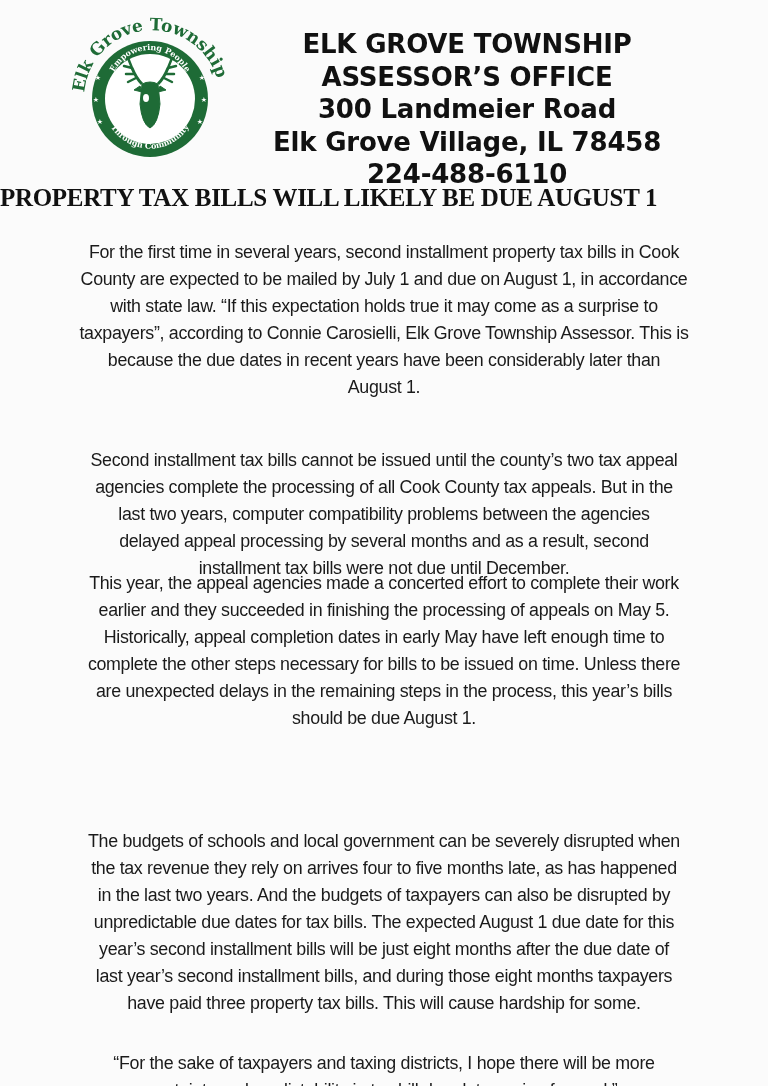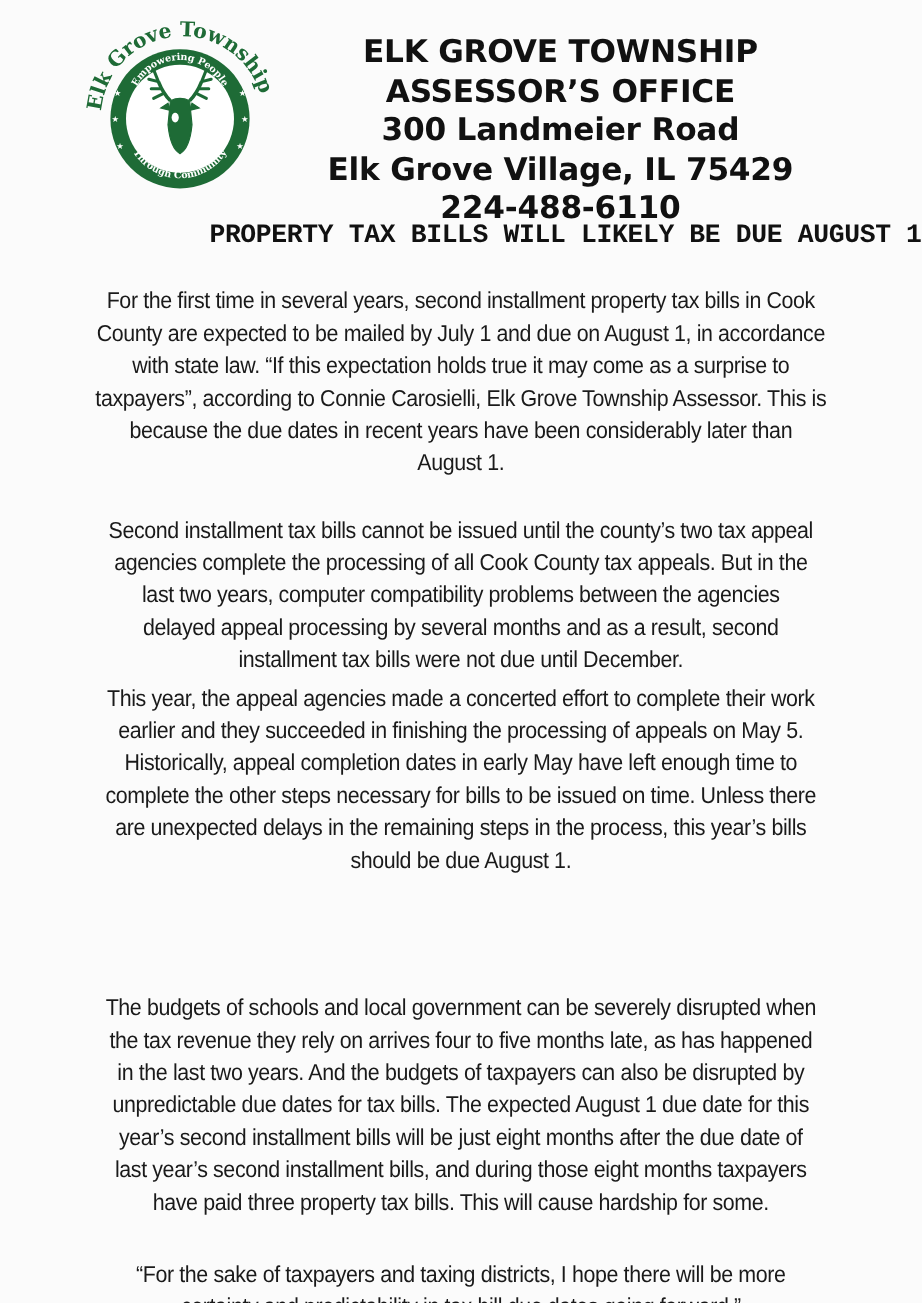--- a/index.html
+++ b/index.html
@@ -5,22 +5,22 @@
     html, body { margin: 0; padding: 0; }
     body {
       width: 768px; height: 1086px; background: #fbfbfb; color: #111;
       font-family: "Liberation Sans", sans-serif; overflow: hidden; position: relative;
     }
     .header { position: absolute; left: 0; top: 0; width: 768px; height: 170px; }
     .logo { position: absolute; left: 70px; top: 4px; width: 160px; height: 160px; }
     .office { position: absolute; left: 232px; top: 28px; width: 470px; text-align: center; }
     .office div { font-family: "DejaVu Sans", sans-serif; font-weight: bold; font-size: 26px; line-height: 32.5px; letter-spacing: -0.2px; }
     .headline {
-      position: absolute; left: 0; top: 184px; width: 768px; text-align: right;
-      font-family: Liberation Mono, monospace; font-weight: bold; font-size: 22px;
+      position: absolute; left: 0; top: 184px; width: 768px; text-align: left;
+      font-family: Liberation Serif, serif; font-weight: bold; font-size: 25px;
       letter-spacing: -0.3px;
     }
     .para {
       position: absolute; left: 8px; width: 752px; text-align: center;
       font-family: "Liberation Sans", sans-serif; font-size: 19.2px; line-height: 27px;
       color: #1a1a1a; letter-spacing: -0.35px;
     }
     .line { display: block; white-space: nowrap; transform: scaleX(0.93); transform-origin: center; }
   </style>
 </head>
@@ -58,37 +58,37 @@
       <path d="M62,64 Q66,74 72,80 M98,64 Q94,74 88,80" stroke-width="3" fill="none"></path>
       <path d="M70,82 L64,86 L72,88 Z M90,82 L96,86 L88,88 Z" stroke-width="1"></path>
       <path d="M72,80 Q80,76 88,80 L90,100 Q88,120 80,124 Q72,120 70,100 Z" stroke-width="1"></path>
       <ellipse cx="76" cy="94" rx="3" ry="4" fill="#ffffff" stroke="none"></ellipse>
     </g>
   </svg>
 
   <div class="office">
     <div>ELK GROVE TOWNSHIP ASSESSOR’S OFFICE</div>
     <div>300 Landmeier Road</div>
-    <div>Elk Grove Village, IL 75429</div>
+    <div>Elk Grove Village, IL 78458</div>
     <div>224-488-6110</div>
   </div>
 </div>
 
 <div class="headline">PROPERTY TAX BILLS WILL LIKELY BE DUE AUGUST 1</div>
 
 <div class="para" style="top:238px;text-align:center;">
   <span class="line">For the first time in several years, second installment property tax bills in Cook</span>
   <span class="line">County are expected to be mailed by July 1 and due on August 1, in accordance</span>
   <span class="line">with state law. “If this expectation holds true it may come as a surprise to</span>
   <span class="line">taxpayers”, according to Connie Carosielli, Elk Grove Township Assessor. This is</span>
   <span class="line">because the due dates in recent years have been considerably later than</span>
   <span class="line">August 1.</span>
 </div>
 
-<div class="para" style="top:429px;">
+<div class="para" style="top:446px;">
   <span class="line">Second installment tax bills cannot be issued until the county’s two tax appeal</span>
   <span class="line">agencies complete the processing of all Cook County tax appeals. But in the</span>
   <span class="line">last two years, computer compatibility problems between the agencies</span>
   <span class="line">delayed appeal processing by several months and as a result, second</span>
   <span class="line">installment tax bills were not due until December.</span>
 </div>
 
 <div class="para" style="top:569px;">
   <span class="line">This year, the appeal agencies made a concerted effort to complete their work</span>
   <span class="line">earlier and they succeeded in finishing the processing of appeals on May 5.</span>

